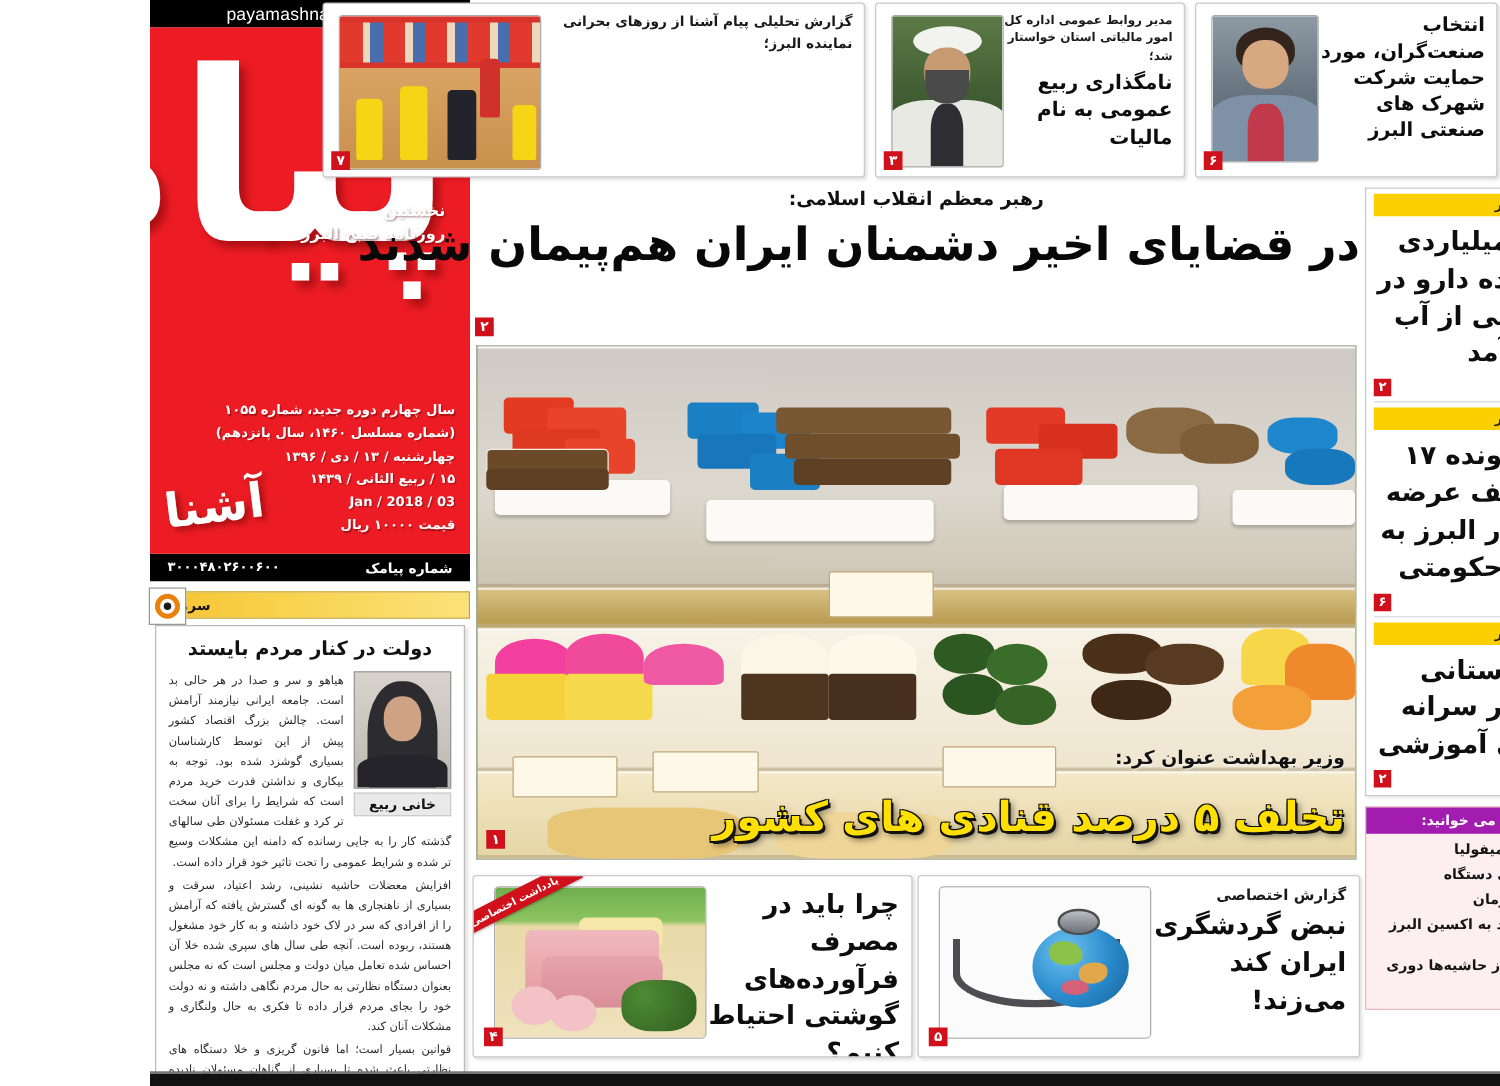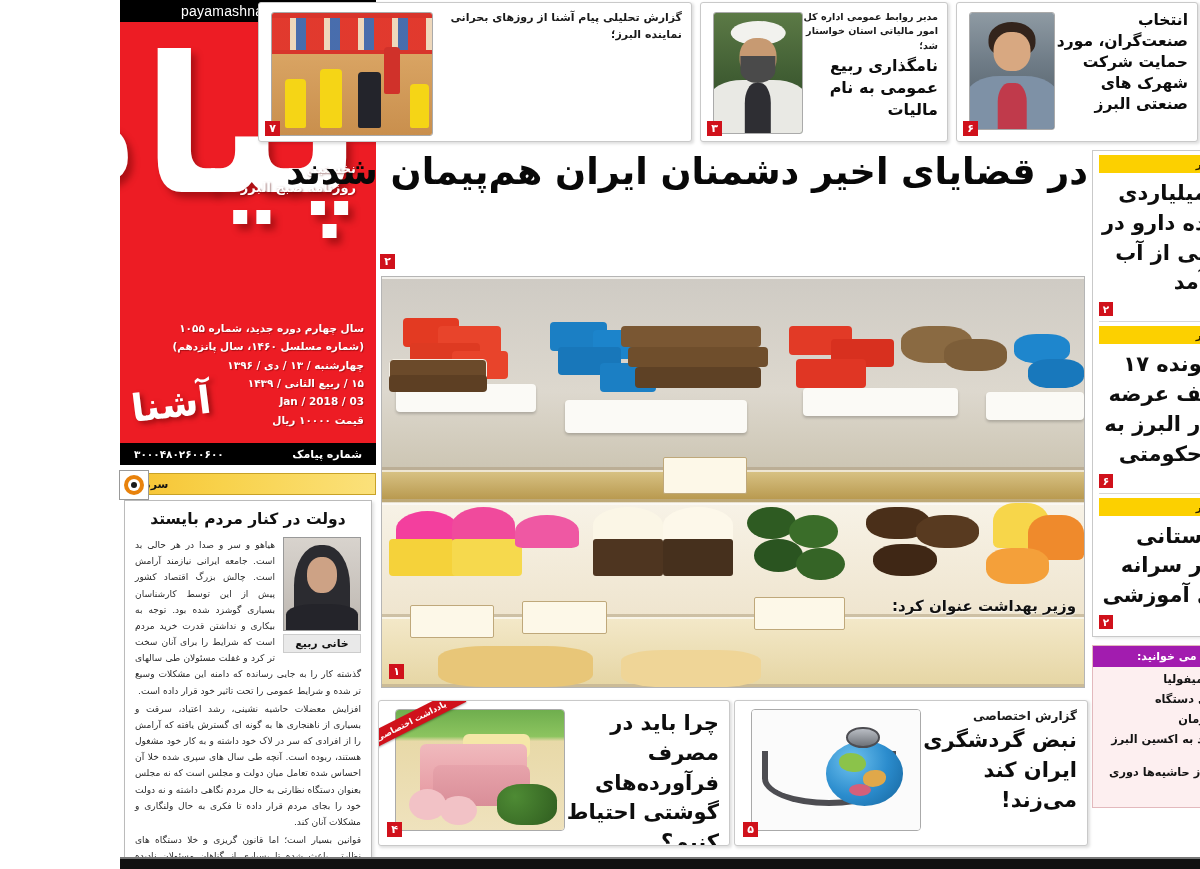--- a/index.html
+++ b/index.html
@@ -428,20 +428,21 @@
           <div class="pl r1"></div>
             <div class="pl y3"></div>
         </div>
       </div>
       <div class="kicker">گزارش تحلیلی پیام آشنا از روزهای بحرانی نماینده البرز؛</div>
       <div class="pg-badge">۷</div>
     </div>
   </div>
 
   <div class="lead">
+    <div class="lead-kicker">رهبر معظم انقلاب اسلامی:</div>
     <div class="lead-head">در قضایای اخیر دشمنان ایران هم‌پیمان شدند</div>
     <div class="lead-pg">۲</div>
 
     <div class="lead-photo">
       <div class="case">
         <div class="shelf-glass shelf-top"></div>
         <div class="shelf-glass shelf-mid"></div>
         <div class="shelf-glass shelf-bot"></div>
         <div class="shelf-glass shelf-low"></div>
 
@@ -504,20 +505,21 @@
         <div class="cake blur" style="left:86%;top:66%;width:9%;height:9%;background:#f4a03a;border-radius:40%;"></div>
 
         <div class="pricetag" style="left:4%;top:80%;width:12%;height:8%;"></div>
         <div class="pricetag" style="left:20%;top:79%;width:12%;height:8%;"></div>
         <div class="pricetag" style="left:53%;top:78%;width:13%;height:8%;"></div>
         <div class="cake blur" style="left:8%;top:90%;width:22%;height:10%;background:#e8c678;border-radius:30%;"></div>
         <div class="cake blur" style="left:34%;top:91%;width:20%;height:9%;background:#efd597;border-radius:30%;"></div>
       </div>
 
       <div class="lead-overlay-kicker">وزیر بهداشت عنوان کرد:</div>
+      <div class="lead-overlay-head">تخلف ۵ درصد قنادی های کشور</div>
       <div class="lead-photo-pg">۱</div>
     </div>
   </div>
 
   <div class="sidebar">
     <div class="news-box">
 
       <div>
         <div class="news-label">خبر</div>
         <div class="news-head">وثیقه ۵ میلیاردی متهم پرونده دارو در البرز تقلبی از آب در آمد</div>

